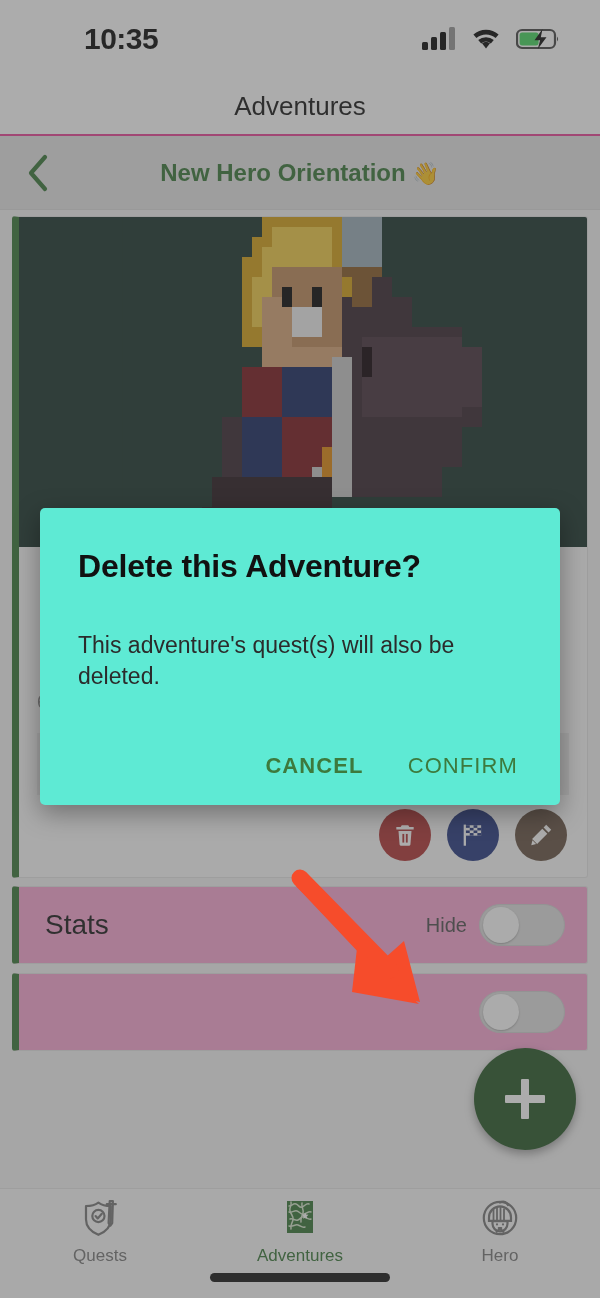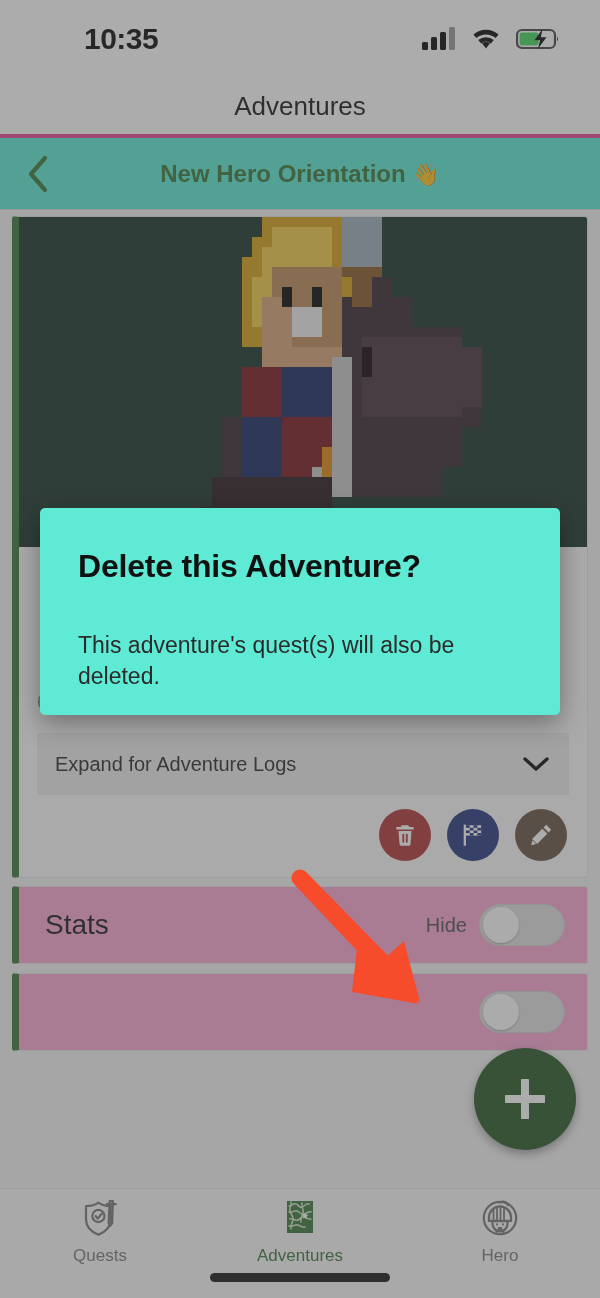--- a/index.html
+++ b/index.html
@@ -63,24 +63,24 @@
     font-size: 26px;
     color: #1b1b1b;
     font-weight: 400;
   }
 
   
   #sub-header {
     height: 76px;
     display: flex;
     align-items: center;
-    border-top: 4px solid #ec4899;
+    border-top: 2px solid #ec4899;
     border-bottom: 1px solid #dcdcdc;
     position: relative;
-    background: #5eead4;
+    background: #e5e5e5;
   }
   #back-button {
     position: absolute;
     left: 10px;
     width: 56px;
     height: 56px;
     display: flex;
     align-items: center;
     justify-content: center;
   }
@@ -550,17 +550,21 @@
     <g fill="#f64c2b">
       <path d="M305 872 L386 957 L404 941 L420 1002 L360 988 L377 972 L296 886 Z"></path>
     </g>
     <path d="M300 878 L390 970" stroke="#f64c2b" stroke-width="17" stroke-linecap="round" fill="none"></path>
     <path d="M357 948 L419 1004 L352 992 Z" fill="#f64c2b"></path>
   </svg>
 
   <div id="dialog">
     <div id="dialog-title">Delete this Adventure?</div>
     <div id="dialog-message">This adventure's quest(s) will also be deleted.</div>
+    <div id="dialog-actions">
+      <button class="dlg-btn" id="dialog-cancel">CANCEL</button>
+      <button class="dlg-btn" id="dialog-confirm">CONFIRM</button>
+    </div>
   </div>
 
   <div id="home-indicator"></div>
 
 </div>
 
 </body></html>

